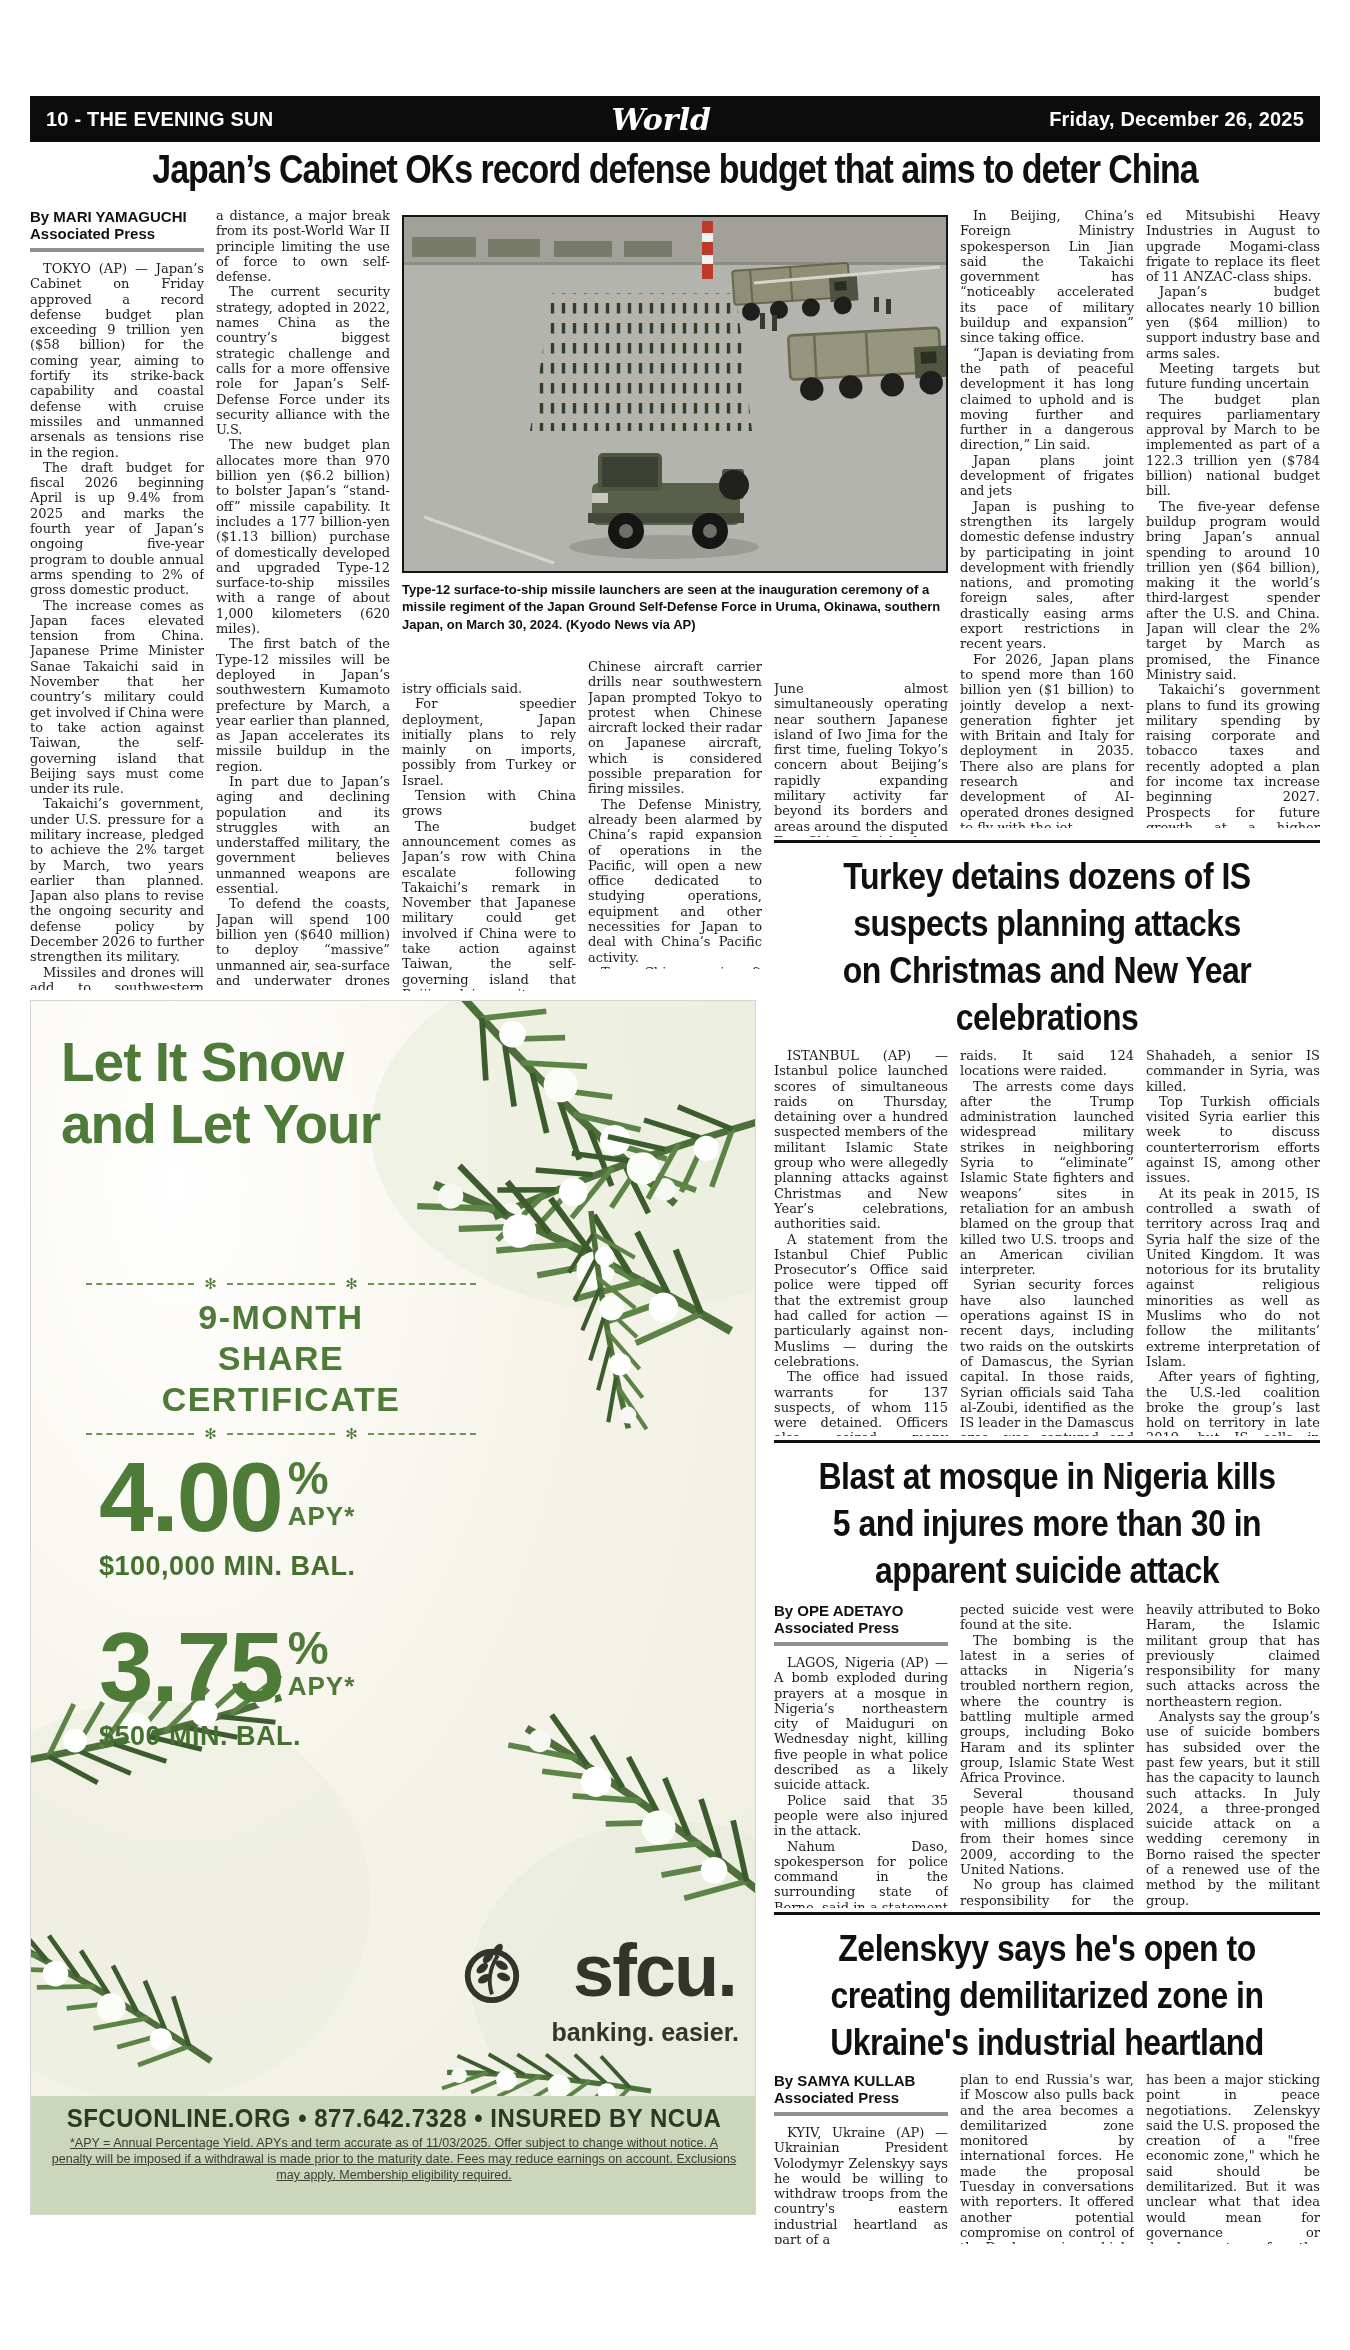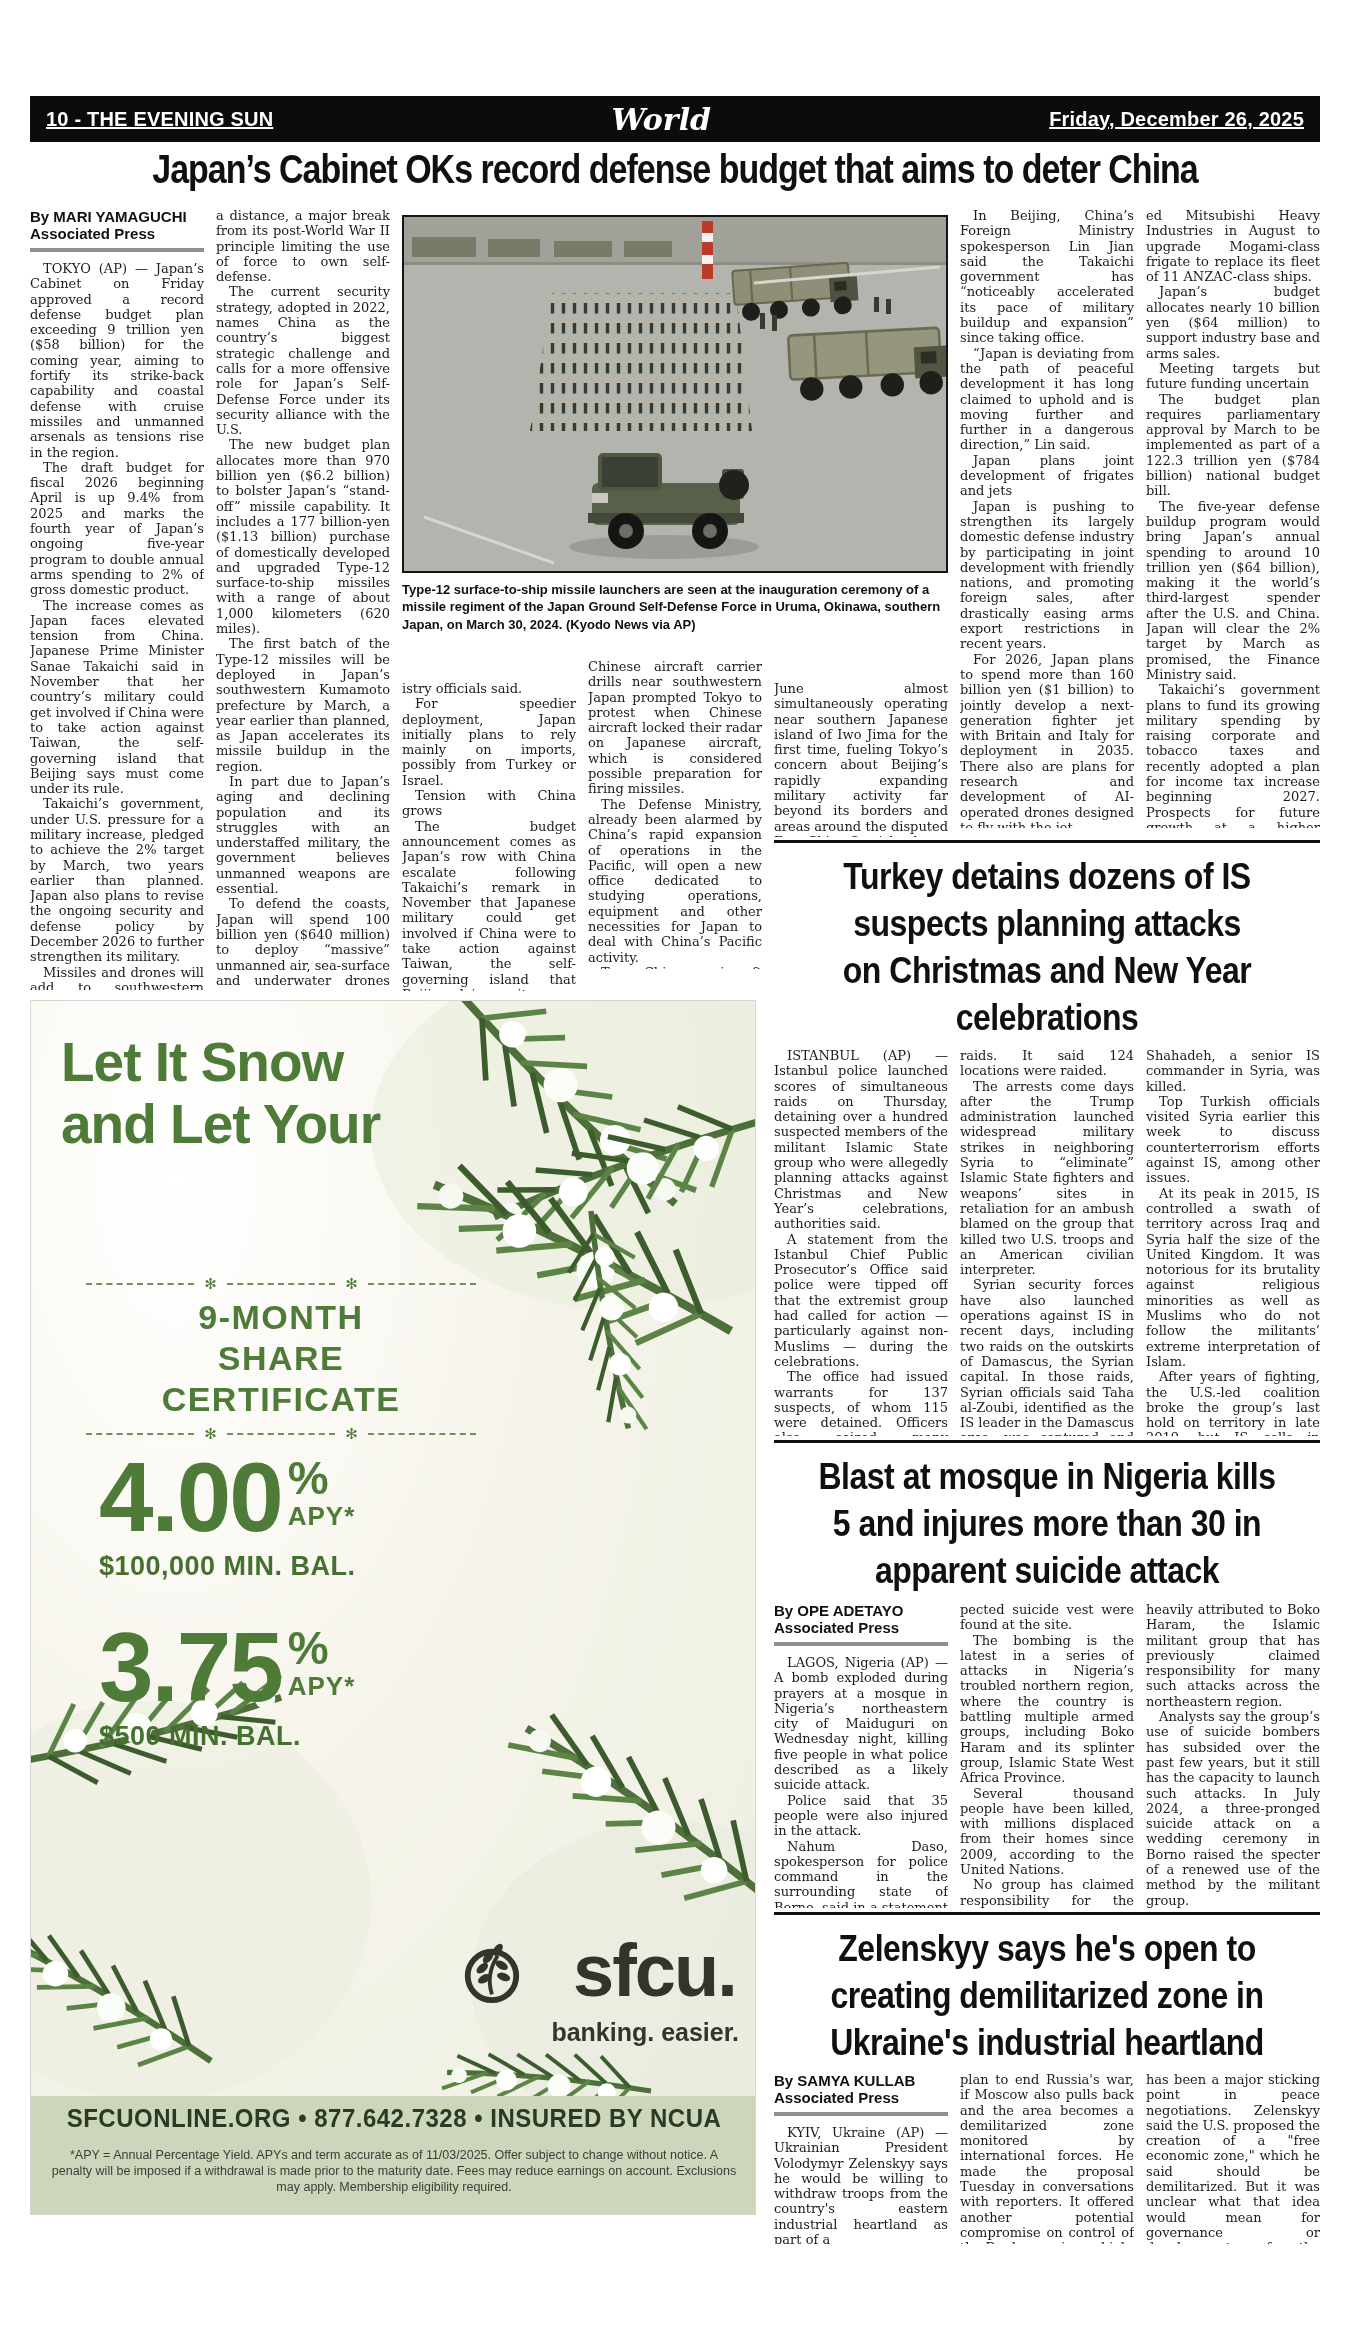--- a/index.html
+++ b/index.html
@@ -3,21 +3,21 @@
 <meta charset="utf-8">
 <style>
   * { margin:0; padding:0; box-sizing:border-box; }
   html,body { background:#ffffff; }
   body { width:1350px; height:2350px; position:relative; font-family:"Liberation Sans",sans-serif; color:#141414; }
   .abs { position:absolute; }
 
   
   .masthead { left:30px; top:96px; width:1290px; height:46px; background:#0c0c0c; color:#fff;
               display:flex; align-items:center; justify-content:space-between; padding:0 16px; }
-  .mast-side { font-weight:bold; font-size:20px; letter-spacing:.2px;text-decoration:underline; }
+  .mast-side { font-weight:bold; font-size:20px; letter-spacing:.2px; }
   .mast-center { font-family:"DejaVu Serif",serif; font-style:italic; font-weight:bold; font-size:30px; }
 
   
   .hl-main { left:30px; top:146px; width:1290px; text-align:center; font-weight:bold; font-size:34px;
              letter-spacing:-1px; transform:scaleY(1.2); transform-origin:center top; color:#101010; }
   .hl-sub { text-align:center; font-weight:bold; color:#101010; letter-spacing:-.5px;
             transform:scaleY(1.18); transform-origin:center top; }
   .hl-sub .hline { font-size:32px; line-height:40px; }
 
   
@@ -49,21 +49,21 @@
   .rate-stack { display:flex; flex-direction:column; margin-left:6px; margin-top:6px; }
   .rate-pct { font-weight:bold; font-size:46px; line-height:46px; }
   .rate-apy { font-weight:bold; font-size:26px; line-height:30px; letter-spacing:1px; }
   .rate-min { font-weight:bold; font-size:27px; margin-top:6px; letter-spacing:.5px; color:#46702f; }
   .sfcu { position:absolute; left:428px; top:935px; width:280px; }
   .sfcu-row { display:flex; align-items:flex-end; gap:6px; }
   .sfcu-name { font-weight:bold; font-size:74px; line-height:70px; color:#34342d; letter-spacing:-2px;margin-left:44px; }
   .sfcu-tag { text-align:right; font-weight:bold; font-size:25px; color:#34342d; margin-top:12px; }
   .ad-band { position:absolute; left:0; top:1095px; width:726px; height:120px; background:#ccd6bb; text-align:center; padding-top:7px; }
   .ad-band-line { font-weight:bold; font-size:24px; letter-spacing:.5px; color:#2c3a24; transform:scaleY(1.1); transform-origin:center top; }
-  .ad-fine { width:688px; margin:16px auto 0; font-size:12.5px; line-height:16px; color:#3d3d36; }
+  .ad-fine { width:688px; margin:4px auto 0; font-size:12.5px; line-height:16px; color:#3d3d36;text-decoration:underline; }
 </style>
 </head>
 <body>
 
 <div class="abs masthead">
   <span class="mast-side">10 - THE EVENING SUN</span>
   <span class="mast-center">World</span>
   <span class="mast-side">Friday, December 26, 2025</span>
 </div>
 

